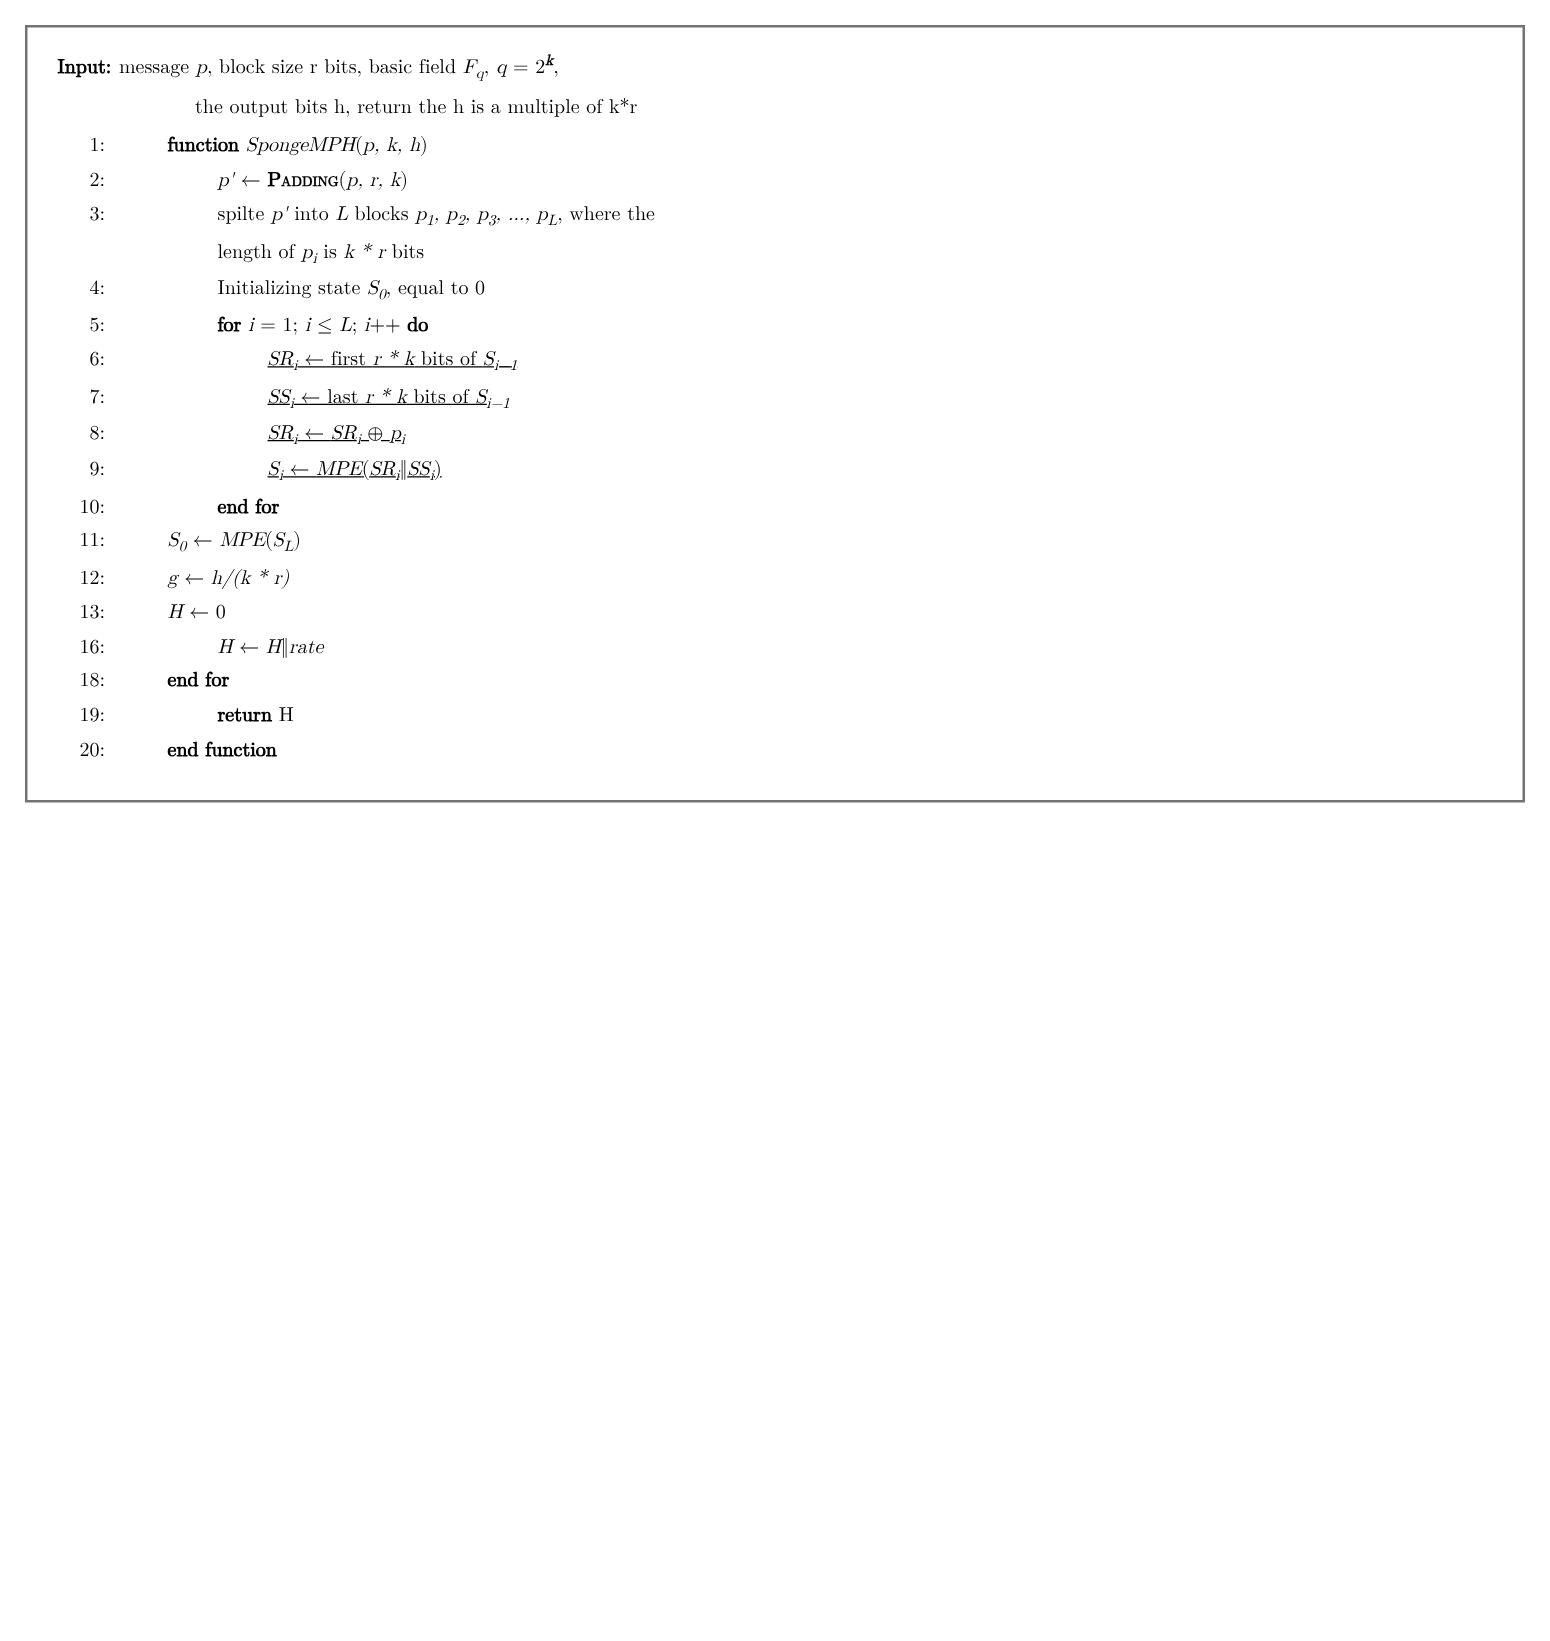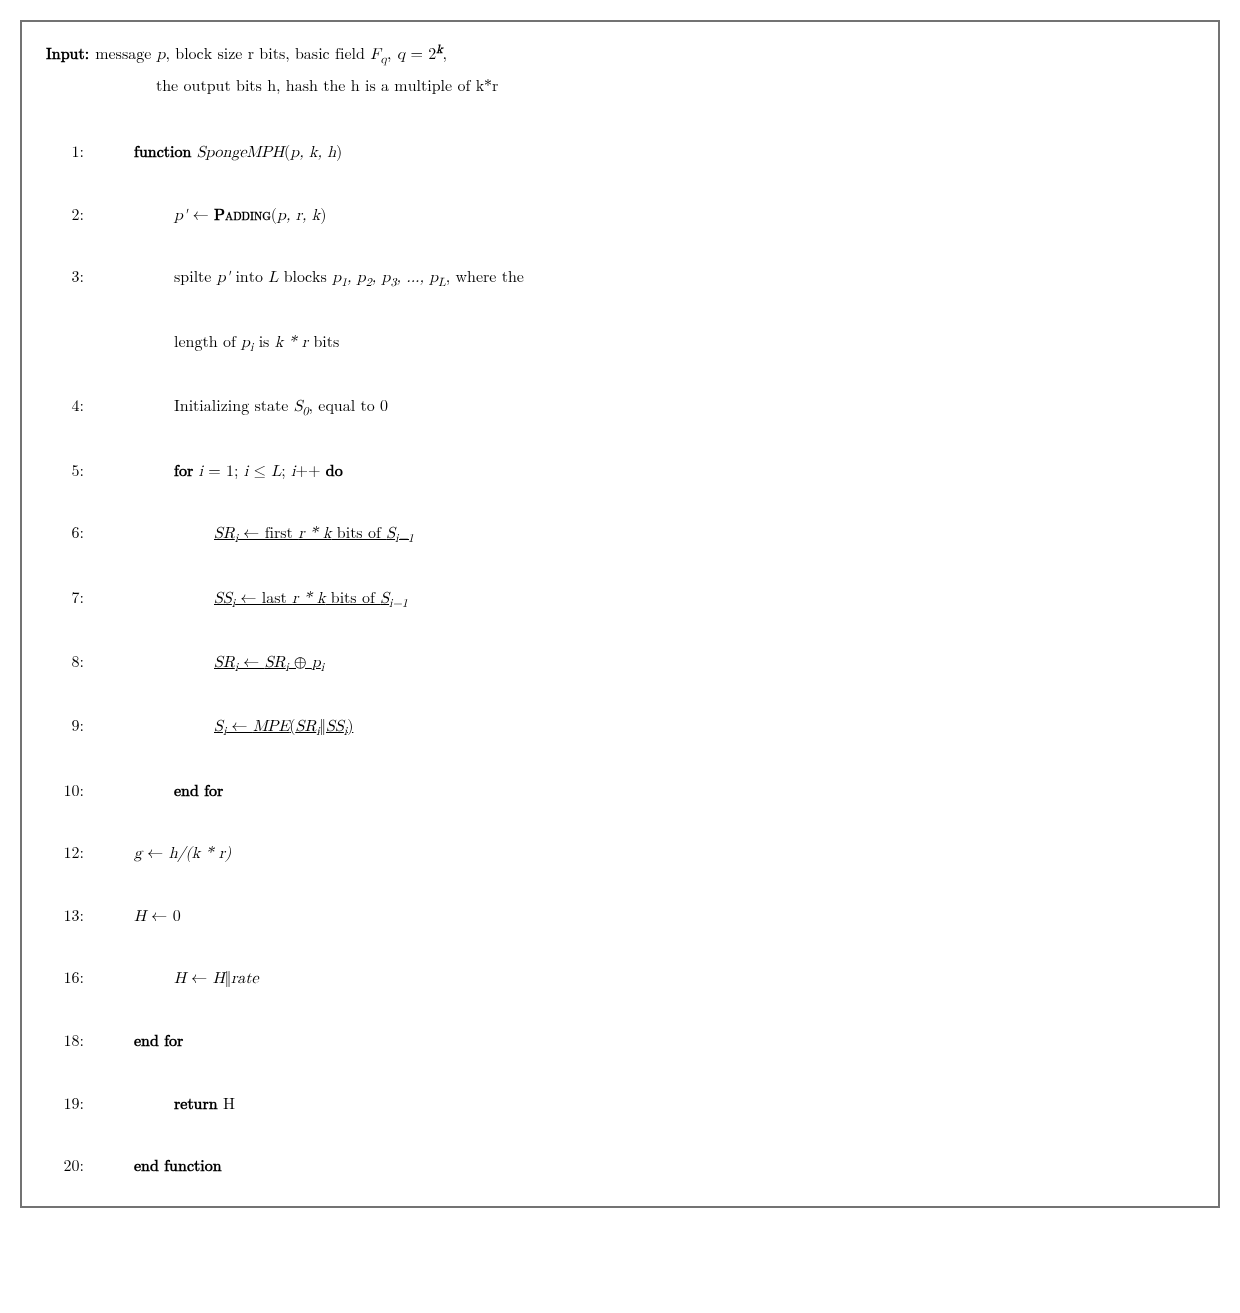--- a/index.html
+++ b/index.html
@@ -38,21 +38,20 @@
     .line-num {
       width: 38px;
       text-align: right;
       margin-right: 10px;
       flex-shrink: 0;
       font-style: normal;
     }
 
     .line-content {
       flex: 1;
-      margin-top: 35px;
     }
 
     .bold {
       font-weight: bold;
     }
 
     .italic {
       font-style: italic;
     }
 
@@ -112,21 +111,21 @@
 
 <div class="algorithm-box">
 
   <div class="header-section">
     <span class="header-label">Input:</span>
     <span class="header-content">
       message <span class="math">p</span>, block size r bits, basic field <span class="math">F<sub>q</sub></span>, <span class="math">q</span> = 2<sup><span class="bold math">k</span></sup>,
     </span>
   </div>
   <div class="continuation">
-    the output bits h, hash the h is a multiple of k*r
+    the output bits h, return the h is a multiple of k*r
   </div>
 
 
   <div class="line" style="margin-top:6px;">
     <span class="line-num">1:</span>
     <span class="line-content indent-1">
       <span class="bold">function</span> <span class="math italic">SpongeMPH</span>(<span class="math italic">p, k, h</span>)
     </span>
   </div>
 
@@ -193,20 +192,26 @@
     </span>
   </div>
 
   <div class="line">
     <span class="line-num">10:</span>
     <span class="line-content indent-2">
       <span class="bold">end for</span>
     </span>
   </div>
 
+  <div class="line">
+    <span class="line-num">11:</span>
+    <span class="line-content indent-1">
+      <span class="math">S<sub>0</sub></span> ← <span class="math italic">MPE</span>(<span class="math">S<sub>L</sub></span>)
+    </span>
+  </div>
 
   <div class="line">
     <span class="line-num">12:</span>
     <span class="line-content indent-1">
       <span class="math">g</span> ← <span class="math">h/(k * r)</span>
     </span>
   </div>
 
   <div class="line">
     <span class="line-num">13:</span>

